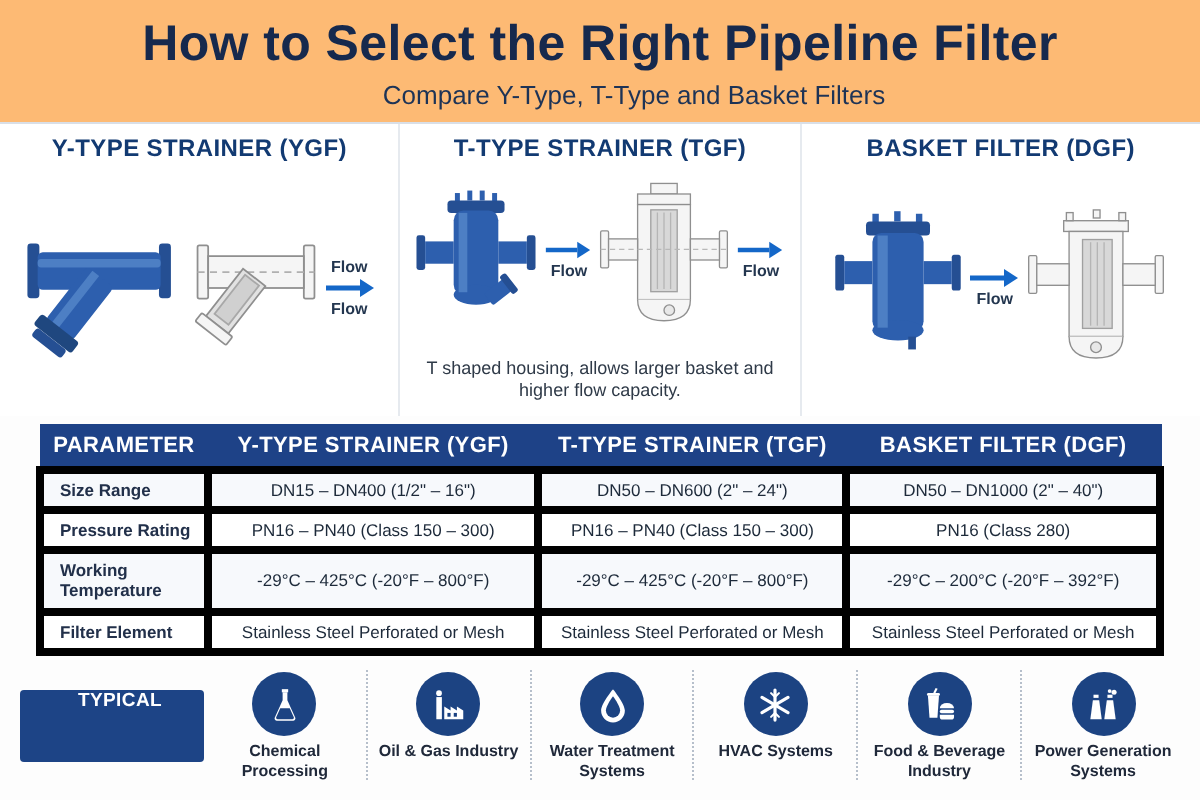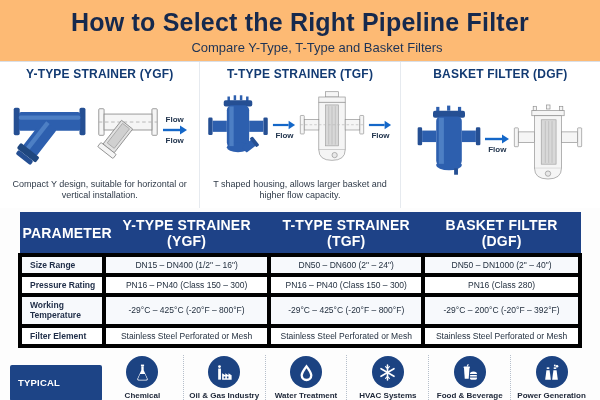--- a/index.html
+++ b/index.html
@@ -21,30 +21,30 @@
   .col + .col{border-left:1px solid #e6eaef;}
   .col-heading{font-size:12px;font-weight:800;color:#123a72;letter-spacing:.2px;}
   .illus-row{flex:1;display:flex;align-items:center;justify-content:center;gap:3px;width:100%;}
   .caption{font-size:9px;color:#2f3a48;text-align:center;line-height:1.25;padding:0 10px 6px;}
   .flowgrp{display:flex;flex-direction:column;align-items:center;gap:1px;}
   .flowlbl{font-size:8px;color:#23364f;font-weight:600;}
   .arrow-svg{display:block;}
 
   
   .spec{margin:4px 18px 0;border:1px solid #b7c3d4;border-collapse:collapse;width:564px;table-layout:fixed;}
-  .spec th{background:#1e4287;color:#fff;font-size:14px;font-weight:800;padding:4px 2px;border:1px solid #1e4287;letter-spacing:.2px;}
+  .spec th{background:#1e4287;color:#fff;font-size:11px;font-weight:800;padding:4px 2px;border:1px solid #1e4287;letter-spacing:.2px;}
   .spec td{font-size:8.5px;color:#1d2a3a;text-align:center;padding:3.2px 3px;border:4px solid #000000;background:#fff;}
   .spec td.param{text-align:left;padding-left:8px;font-weight:700;color:#22304a;}
   .spec tr:nth-child(odd) td{background:#f7f9fc;}
   .c-param{width:15%;}.c-ygf{width:29.5%;}.c-tgf{width:27.5%;}.c-dgf{width:28%;}
 
   
   .apps{display:flex;align-items:stretch;margin:7px 8px 0 10px;}
   .apps-label{width:84px;min-width:84px;background:#1d4486;border-radius:2px;color:#fff;
-    font-size:9.5px;font-weight:800;display:flex;flex-direction:column;justify-content:center;
+    font-size:9.5px;font-weight:800;display:flex;flex-direction:row;justify-content:center;
     padding-left:8px;height:36px;align-self:center;line-height:1.25;letter-spacing:.2px;}
   .app-item{flex:1;display:flex;flex-direction:column;align-items:center;padding-top:1px;}
   .app-item + .app-item{border-left:1px dotted #b6bfcb;}
   .app-circle{width:32px;height:32px;border-radius:50%;background:#1c4382;display:flex;align-items:center;justify-content:center;}
   .app-label{font-size:8px;font-weight:600;color:#20293a;text-align:center;line-height:1.2;margin-top:3px;max-width:72px;}
 </style>
 </head>
 <body>
 
 <div class="page">
@@ -84,21 +84,20 @@
         </svg>
         <div class="flowgrp">
           <span class="flowlbl">Flow</span>
           <svg class="arrow-svg" width="26" height="10" viewBox="0 0 26 10">
             <line x1="1" y1="5" x2="18" y2="5" stroke="#1467c8" stroke-width="2.4"></line>
             <polygon points="18,0.5 25,5 18,9.5" fill="#1467c8"></polygon>
           </svg>
           <span class="flowlbl">Flow</span>
         </div>
       </div>
-      <div class="caption">Compact Y design, suitable for horizontal or vertical installation.</div>
     </div>
 
     <div class="col">
       <div class="col-heading">T-TYPE STRAINER (TGF)</div>
       <div class="illus-row">
         <svg width="62" height="90" viewBox="0 0 100 120">
           <g fill="#2d5fae">
             <rect x="33" y="6" width="4" height="8"></rect>
               <rect x="43" y="4" width="4" height="8"></rect>
               <rect x="53" y="4" width="4" height="8"></rect>

